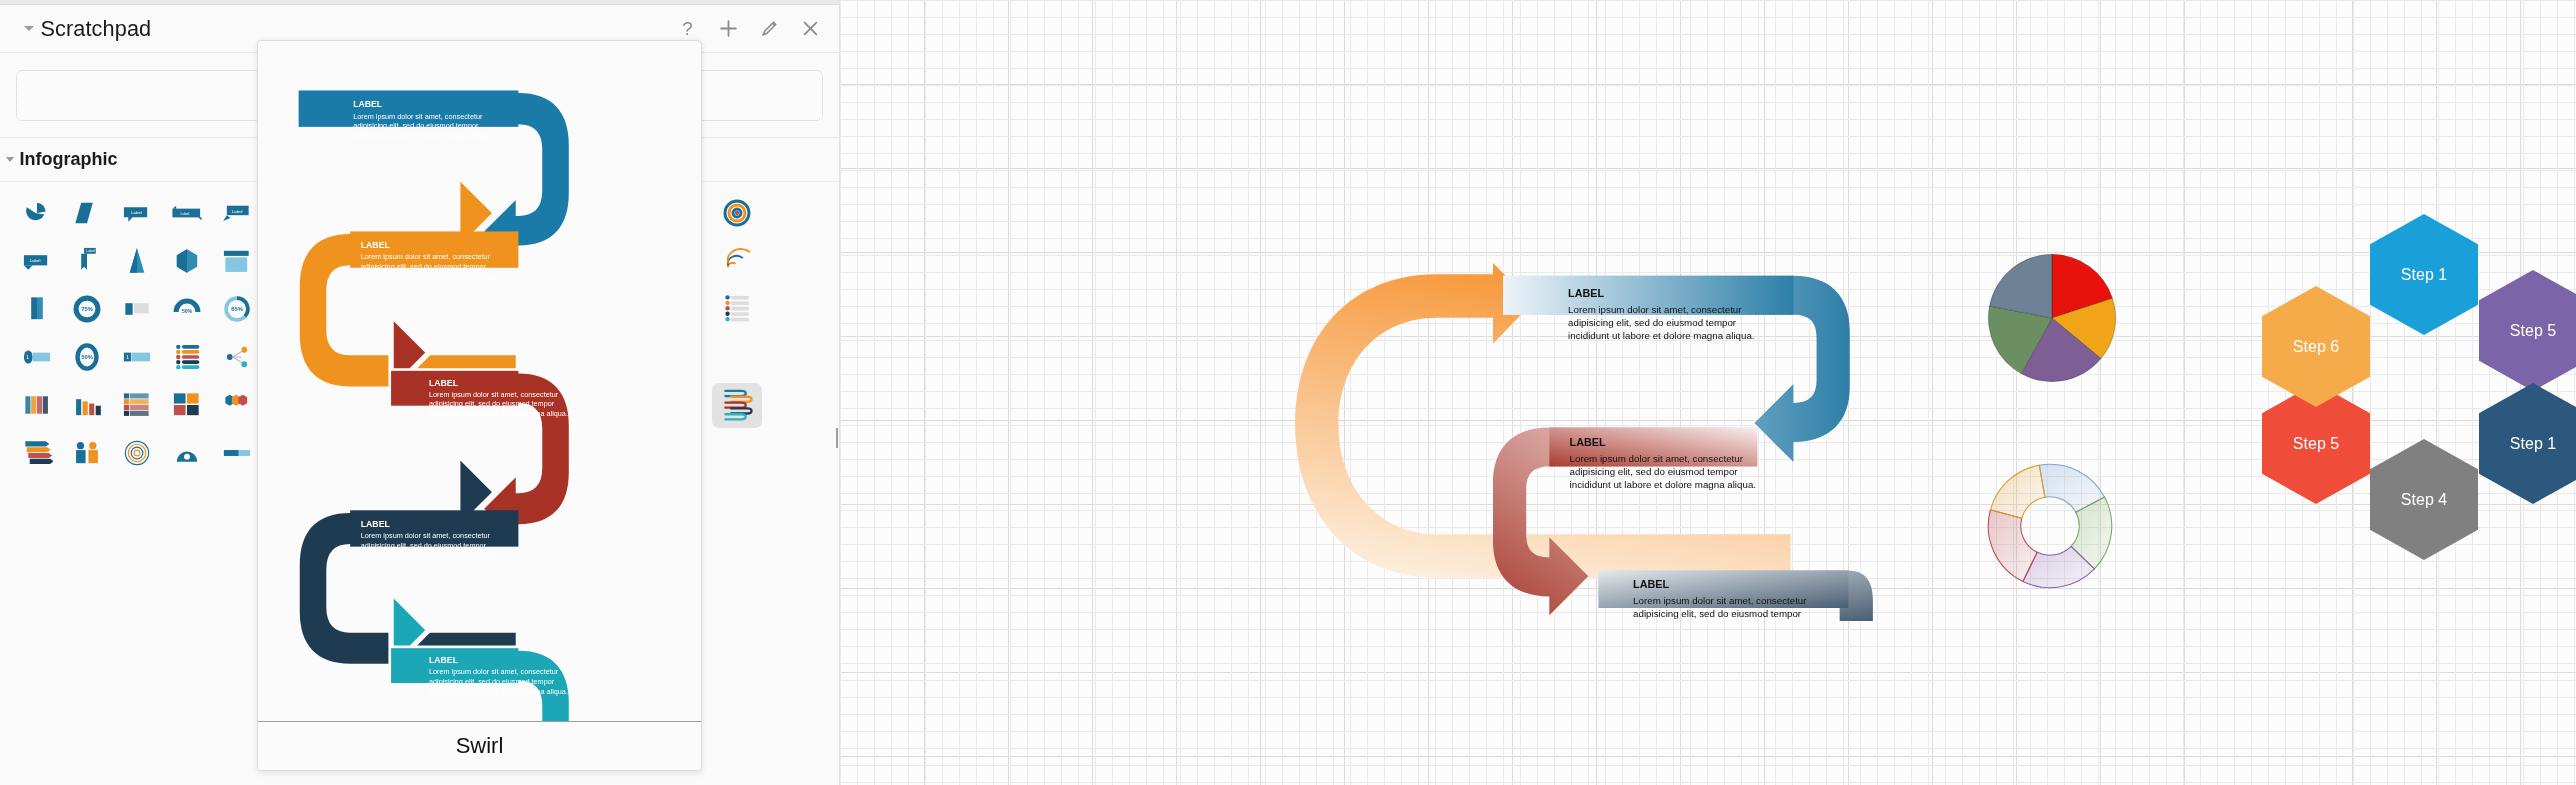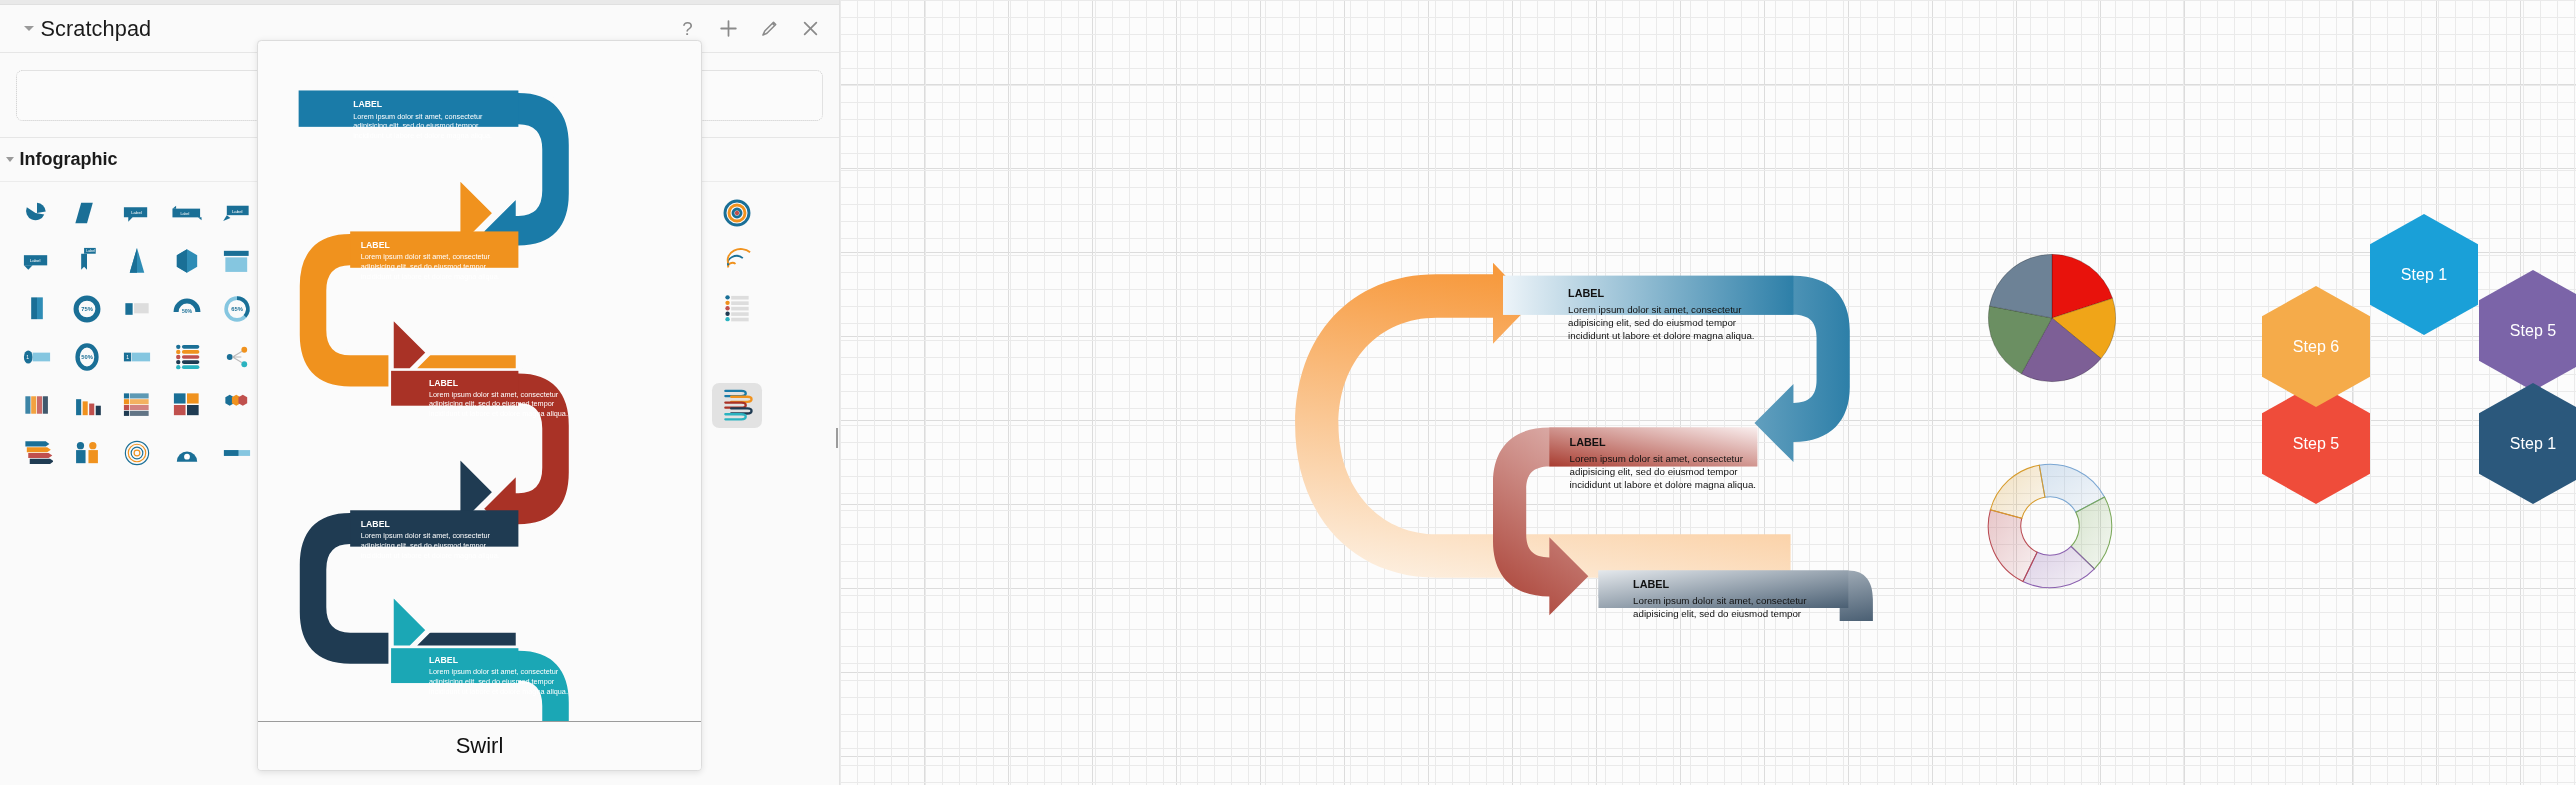--- a/index.html
+++ b/index.html
@@ -1027,20 +1027,23 @@
     <div id="hexes" style="position: absolute; left: 1422px; top: 214px; width: 332px; height: 361px;">
         <div class="hex" style="left: 108px; top: 0px; background: rgb(26, 160, 216);">
           <span>Step 1</span>
         </div>
         <div class="hex" style="left: 217px; top: 56px; background: rgb(123, 100, 168);">
           <span>Step 5</span>
         </div>
         <div class="hex" style="left: 217px; top: 169px; background: rgb(43, 88, 124);">
           <span>Step 1</span>
         </div>
+        <div class="hex" style="left: 108px; top: 225px; background: rgb(128, 128, 128);">
+          <span>Step 4</span>
+        </div>
         <div class="hex" style="left: 0px; top: 169px; background: rgb(239, 76, 58);">
           <span>Step 5</span>
         </div>
         <div class="hex" style="left: 0px; top: 72px; background: rgb(245, 171, 74);">
           <span>Step 6</span>
         </div>
       </div>
 
   </div>
 

